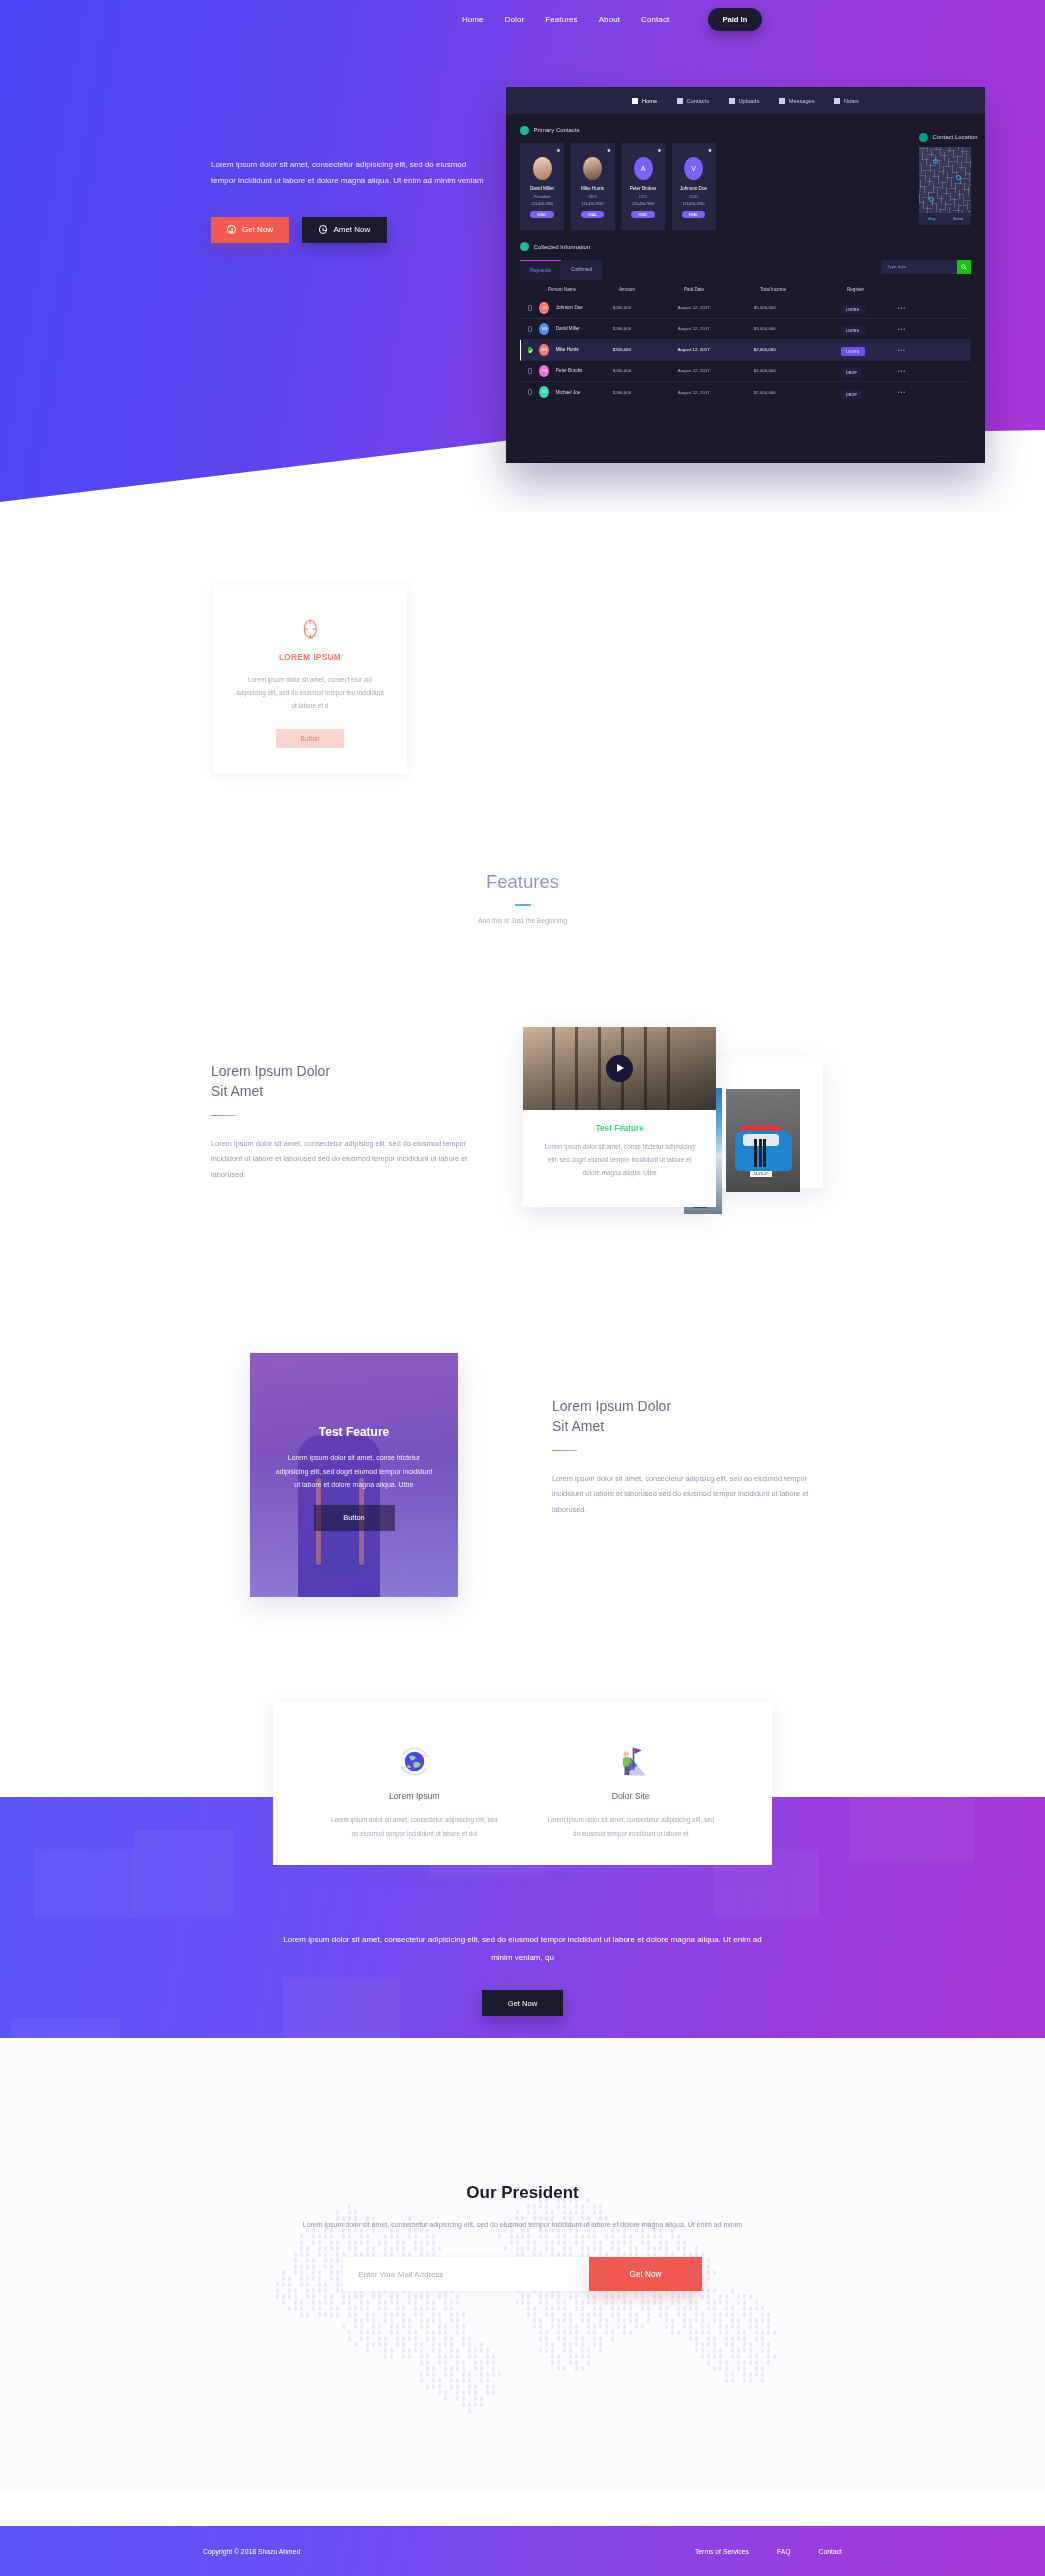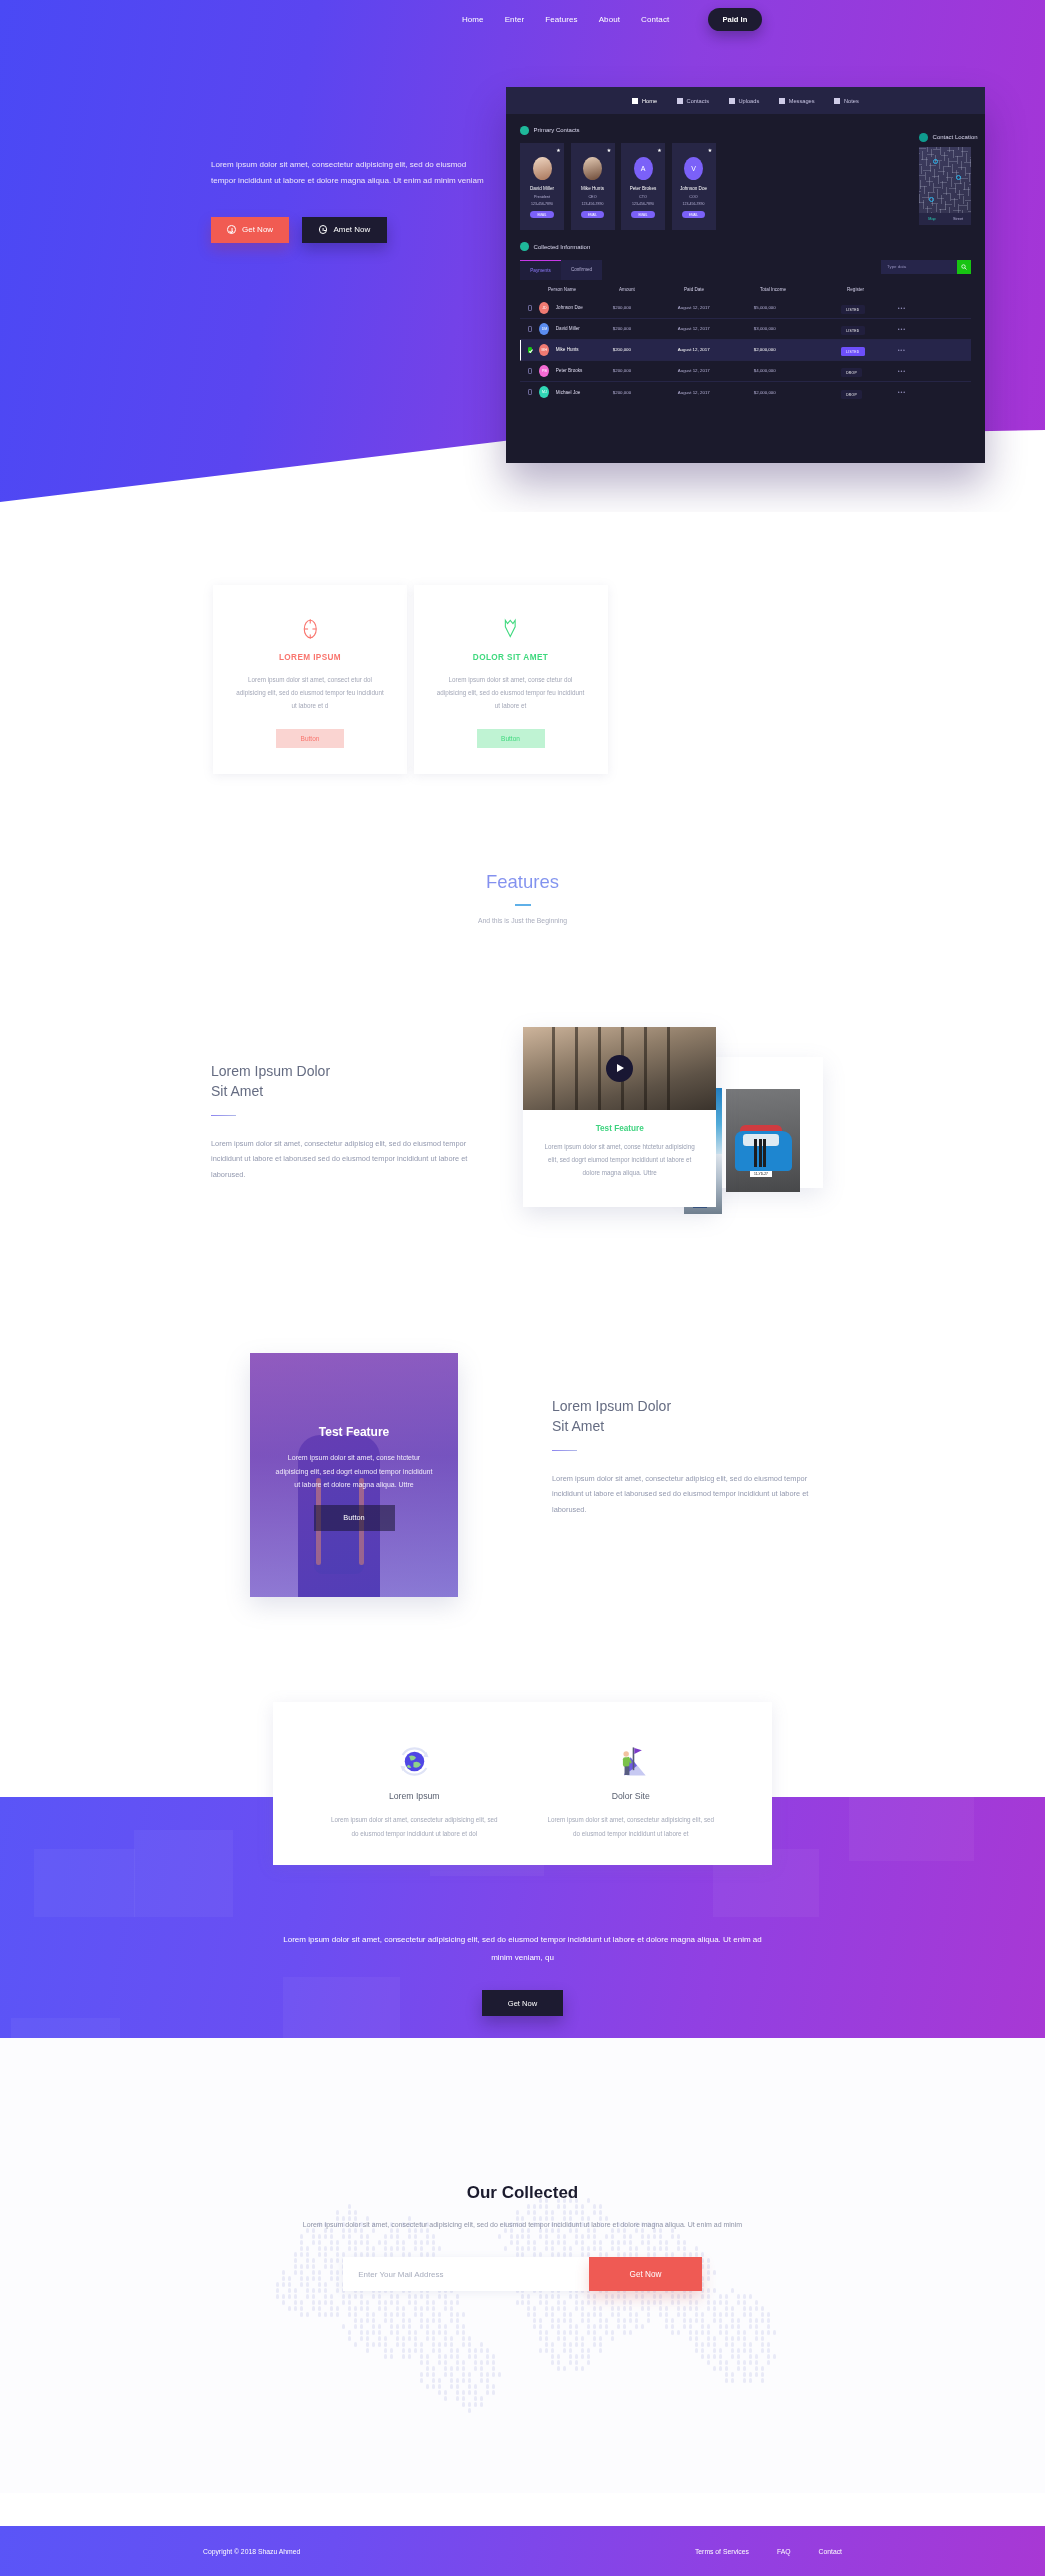--- a/index.html
+++ b/index.html
@@ -210,21 +210,21 @@
 
 <div class="page">
 
   <section class="hero">
     <div class="hero-bg"></div>
 
     <div class="hero-inner">
       <nav class="nav">
         <div class="nav-links">
           <a class="nav-link">Home</a>
-          <a class="nav-link">Enter</a>
+          <a class="nav-link">Dolor</a>
           <a class="nav-link">Features</a>
           <a class="nav-link">About</a>
           <a class="nav-link">Contact</a>
           <button class="signin-btn">Paid In</button>
         </div>
       </nav>
 
       <div class="hero-copy">
         <p class="hero-sub">Lorem ipsum dolor sit amet, consectetur adipisicing elit, sed do eiusmod tempor incididunt ut labore et dolore magna aliqua. Ut enim ad minim veniam</p>
         <div class="hero-btns">
@@ -421,30 +421,20 @@
           <ellipse cx="17" cy="20" rx="11" ry="16"></ellipse>
             <line x1="17" y1="2" x2="17" y2="10"></line>
             <line x1="17" y1="30" x2="17" y2="38"></line>
             <line x1="6" y1="20" x2="13" y2="20"></line>
             <line x1="21" y1="20" x2="28" y2="20"></line>
         </svg>
       </div>
       <div class="tc-h" style="color:#f9756e">LOREM IPSUM</div>
       <p class="tc-p">Lorem ipsum dolor sit amet, consect etur dol adipisicing elit, sed do eiusmod tempor feu incididunt ut labore et d</p>
       <button class="tc-b" style="background:#fad4d1;color:#f9756e">Button</button>
-    </div>
-    <div class="tcard">
-      <div class="tc-ico">
-        <svg width="18.5" height="22" viewBox="0 0 34 40" fill="none" stroke="#3fd97e" stroke-width="2">
-          <path d="M8 4 L8 16 L17 34 L26 16 L26 4 L22 10 L17 4 L12 10 Z"></path>
-        </svg>
-      </div>
-      <div class="tc-h" style="color:#3fd97e">DOLOR SIT AMET</div>
-      <p class="tc-p">Lorem ipsum dolor sit amet, conse ctetur dol adipisicing elit, sed do eiusmod tempor feu incididunt ut labore et</p>
-      <button class="tc-b" style="background:#bff3d3;color:#3fd97e">Button</button>
     </div>
   </section>
 
   <section class="feat-head">
     <h2 class="feat-title">Features</h2>
     <div class="feat-rule"></div>
     <p class="feat-sub">And this is Just the Beginning</p>
   </section>
 
   <div class="fblock" style="left:211px;top:1062px;width:275px;">
@@ -1667,21 +1657,21 @@
       <span class="wd" style="left:240px;top:240px"></span>
       <span class="wd" style="left:246px;top:240px"></span>
       <span class="wd" style="left:228px;top:246px"></span>
       <span class="wd" style="left:234px;top:246px"></span>
       <span class="wd" style="left:240px;top:246px"></span>
       <span class="wd" style="left:246px;top:246px"></span>
       <span class="wd" style="left:234px;top:252px"></span>
     </div>
 
   <div class="news-in">
-    <h2 class="news-h">Our Collected</h2>
+    <h2 class="news-h">Our President</h2>
     <p class="news-p">Lorem ipsum dolor sit amet, consectetur adipisicing elit, sed do eiusmod tempor incididunt ut labore et dolore magna aliqua. Ut enim ad minim</p>
     <form class="news-form">
       <input class="news-input" type="text" placeholder="Enter Your Mail Address" style="">
       <button class="news-btn">Get Now</button>
     </form>
   </div>
 
   <footer class="foot">
     <span class="fc">Copyright © 2018 Shazu Ahmed</span>
     <span class="flinks">

